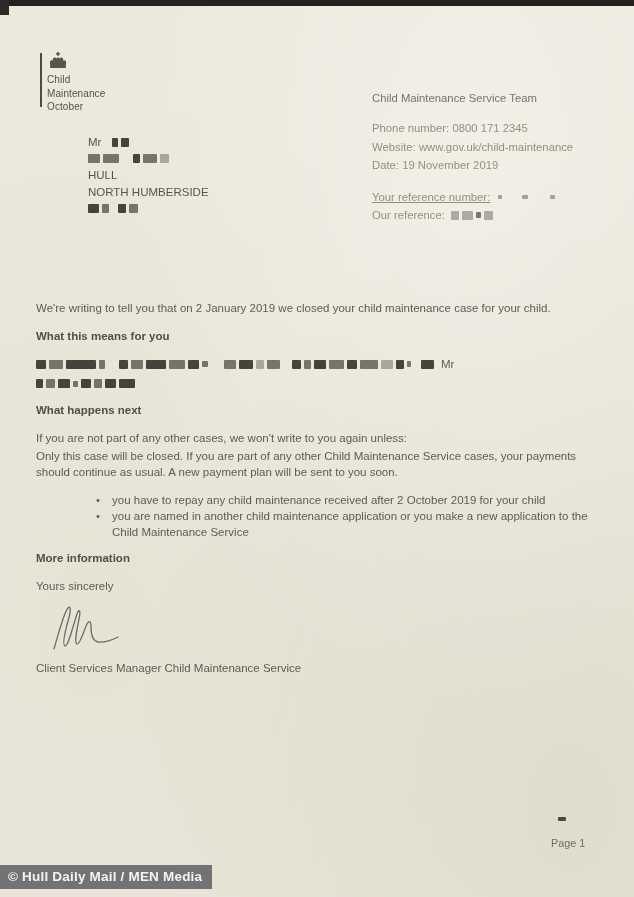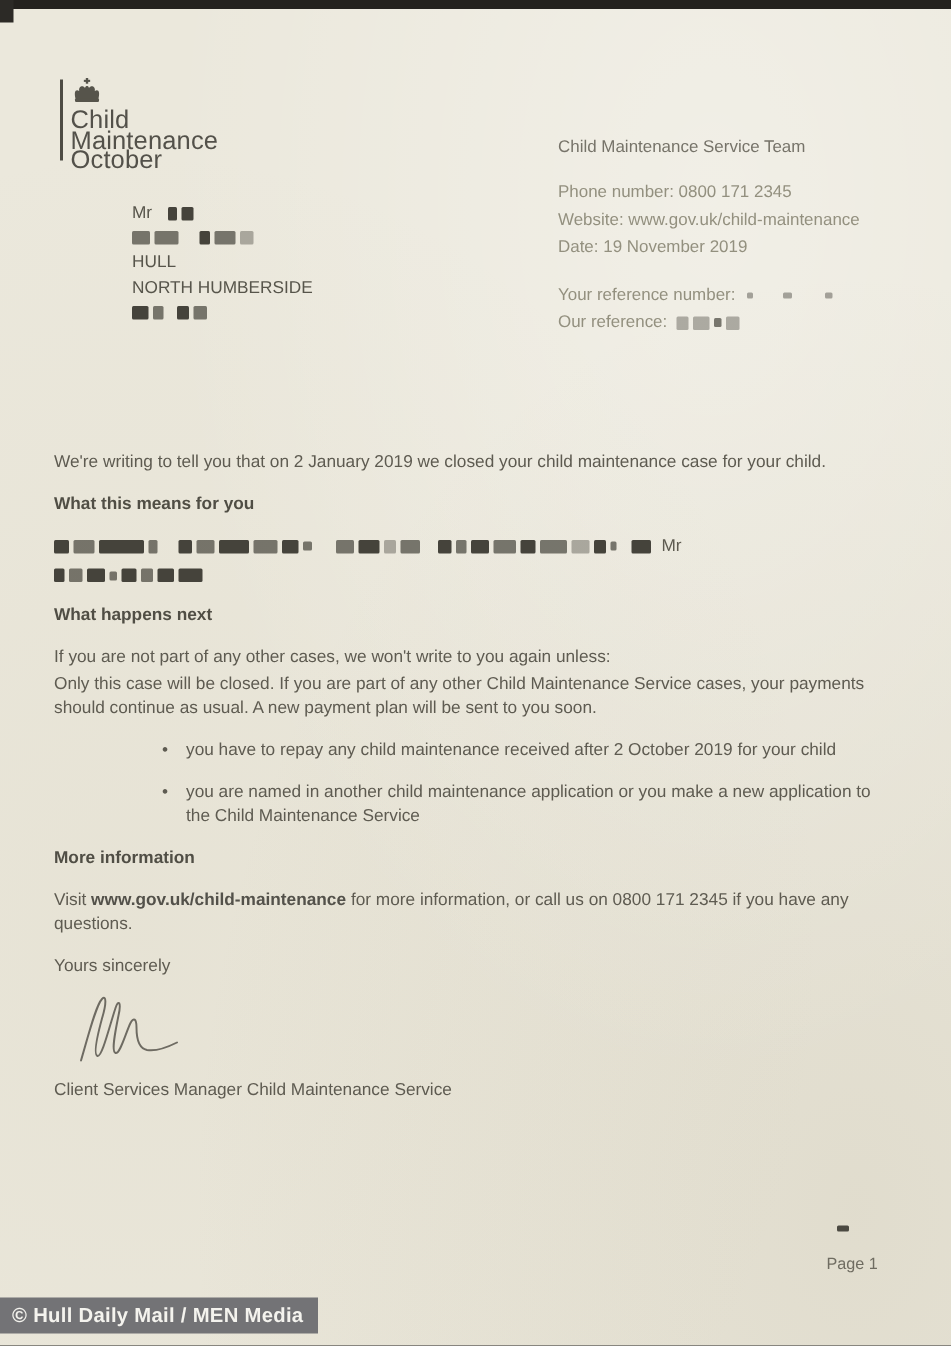--- a/index.html
+++ b/index.html
@@ -15,21 +15,21 @@
       #ebe8dc;
     color:#5e5b51;
   }
   .scan-edge-top{position:absolute;left:0;top:0;width:634px;height:6px;background:#24221e;}
   .scan-edge-corner{position:absolute;left:0;top:0;width:9px;height:15px;background:#2c2a26;}
 
   
   .logo{position:absolute;left:40px;top:52px;}
   .logo-bar{position:absolute;left:0;top:1px;width:2px;height:54px;background:#4d4b43;}
   .crown{position:absolute;left:7px;top:0;}
-  .brand{position:absolute;left:7px;top:21px;font-size:17px;line-height:13.5px;color:#53514a;letter-spacing:0.1px;}
+  .brand{position:absolute;left:7px;top:21px;font-size:10px;line-height:13.5px;color:#53514a;letter-spacing:0.1px;}
 
   .contact{position:absolute;left:372px;top:92px;font-size:11.3px;}
   .contact .team{color:#767369;margin-bottom:15px;}
   .contact .line{color:#93907f;line-height:18.5px;}
   .contact .refs{margin-top:13px;}
 
   .address{position:absolute;left:88px;top:134px;font-size:11.5px;line-height:16.5px;color:#57554b;}
   .address .row{display:flex;align-items:center;gap:5px;height:16.5px;}
 
   
@@ -42,21 +42,21 @@
 
   
   .letter-body{position:absolute;left:36px;top:300px;width:572px;font-size:11.5px;line-height:16px;}
   .letter-body p{margin:0 0 12px 0;}
   .letter-body h3{margin:0 0 12px 0;font-size:11.5px;color:#504e45;font-weight:bold;}
   .salutation{display:flex;align-items:center;gap:5px;}
   .inline-redact{display:inline-flex;align-items:center;gap:2px;vertical-align:middle;margin:0 4px;}
   .redacted-para{margin:0 0 14px 0;}
   .redacted-para .rrow{margin-bottom:7px;}
   .bullets{margin:0 0 10px 0;}
-  .bullet{position:relative;padding-left:76px;margin:12px;}
+  .bullet{position:relative;padding-left:76px;margin:0;}
   .bullet::before{content:"•";position:absolute;left:60px;top:0;color:#5e5b51;}
   .bold-inline{font-weight:bold;color:#53514a;}
   .signature{margin:6px 0 2px 14px;}
   .role{margin:0;}
 
   
   .disclaimer{position:absolute;left:36px;top:816px;width:348px;font-size:8.6px;line-height:11.5px;color:#8d8a7c;}
   .page-num{position:absolute;left:551px;top:837px;font-size:10.8px;color:#6f6c61;}
   .artifact-dash{position:absolute;left:558px;top:817px;width:8px;height:4px;background:#4b4941;border-radius:1px;}
 
@@ -94,21 +94,21 @@
       <div>October</div>
     </div>
   </div>
 
   <div class="contact">
     <div class="team">Child Maintenance Service Team</div>
     <div class="line">Phone number: 0800 171 2345</div>
     <div class="line">Website: www.gov.uk/child-maintenance</div>
     <div class="line">Date: 19 November 2019</div>
     <div class="refs">
-      <div class="line" style="display:flex;align-items:center;gap:8px;">
+      <div class="line" style="display:flex;align-items:center;gap:8px;text-decoration:underline;">
         <span>Your reference number:</span>
         <span class="rrow">
           <span class="rb t" style="width:4px"></span>
             <span style="width:14px"></span>
           <span class="rb t" style="width:6px"></span>
             <span style="width:16px"></span>
           <span class="rb t" style="width:5px"></span>
         </span>
       </div>
       <div class="line" style="display:flex;align-items:center;gap:6px;">
@@ -213,21 +213,20 @@
 
     <p>Only this case will be closed. If you are part of any other Child Maintenance Service cases, your payments should continue as usual. A new payment plan will be sent to you soon.</p>
 
     <div class="bullets">
       <div class="bullet">you have to repay any child maintenance received after 2 October 2019 for your child</div>
       <div class="bullet">you are named in another child maintenance application or you make a new application to the Child Maintenance Service</div>
     </div>
 
     <h3>More information</h3>
 
-    <p><span>Visit</span> <span class="bold-inline">www.gov.uk/child-maintenance</span> <span>for more information, or call us on 0800 171 2345 if you have any questions.</span></p>
 
     <p style="margin-bottom:8px">Yours sincerely</p>
 
     <div class="signature">
       <svg width="74" height="52" viewBox="0 0 74 52">
         <path d="M4,47 C9,30 14,10 18,6 C21,3 21,9 18,19 C15,30 12,43 15,44 C18,45 23,24 27,12 C29,6 31,8 29,17 C27,27 24,41 27,42 C30,43 34,28 37,22 C39,18 41,19 41,25 C41,33 43,39 48,40 C54,41 62,38 68,35" fill="none" stroke="#6e6b62" stroke-width="1.3" stroke-linecap="round"></path>
       </svg>
     </div>
 
     <p class="role">Client Services Manager Child Maintenance Service</p>

